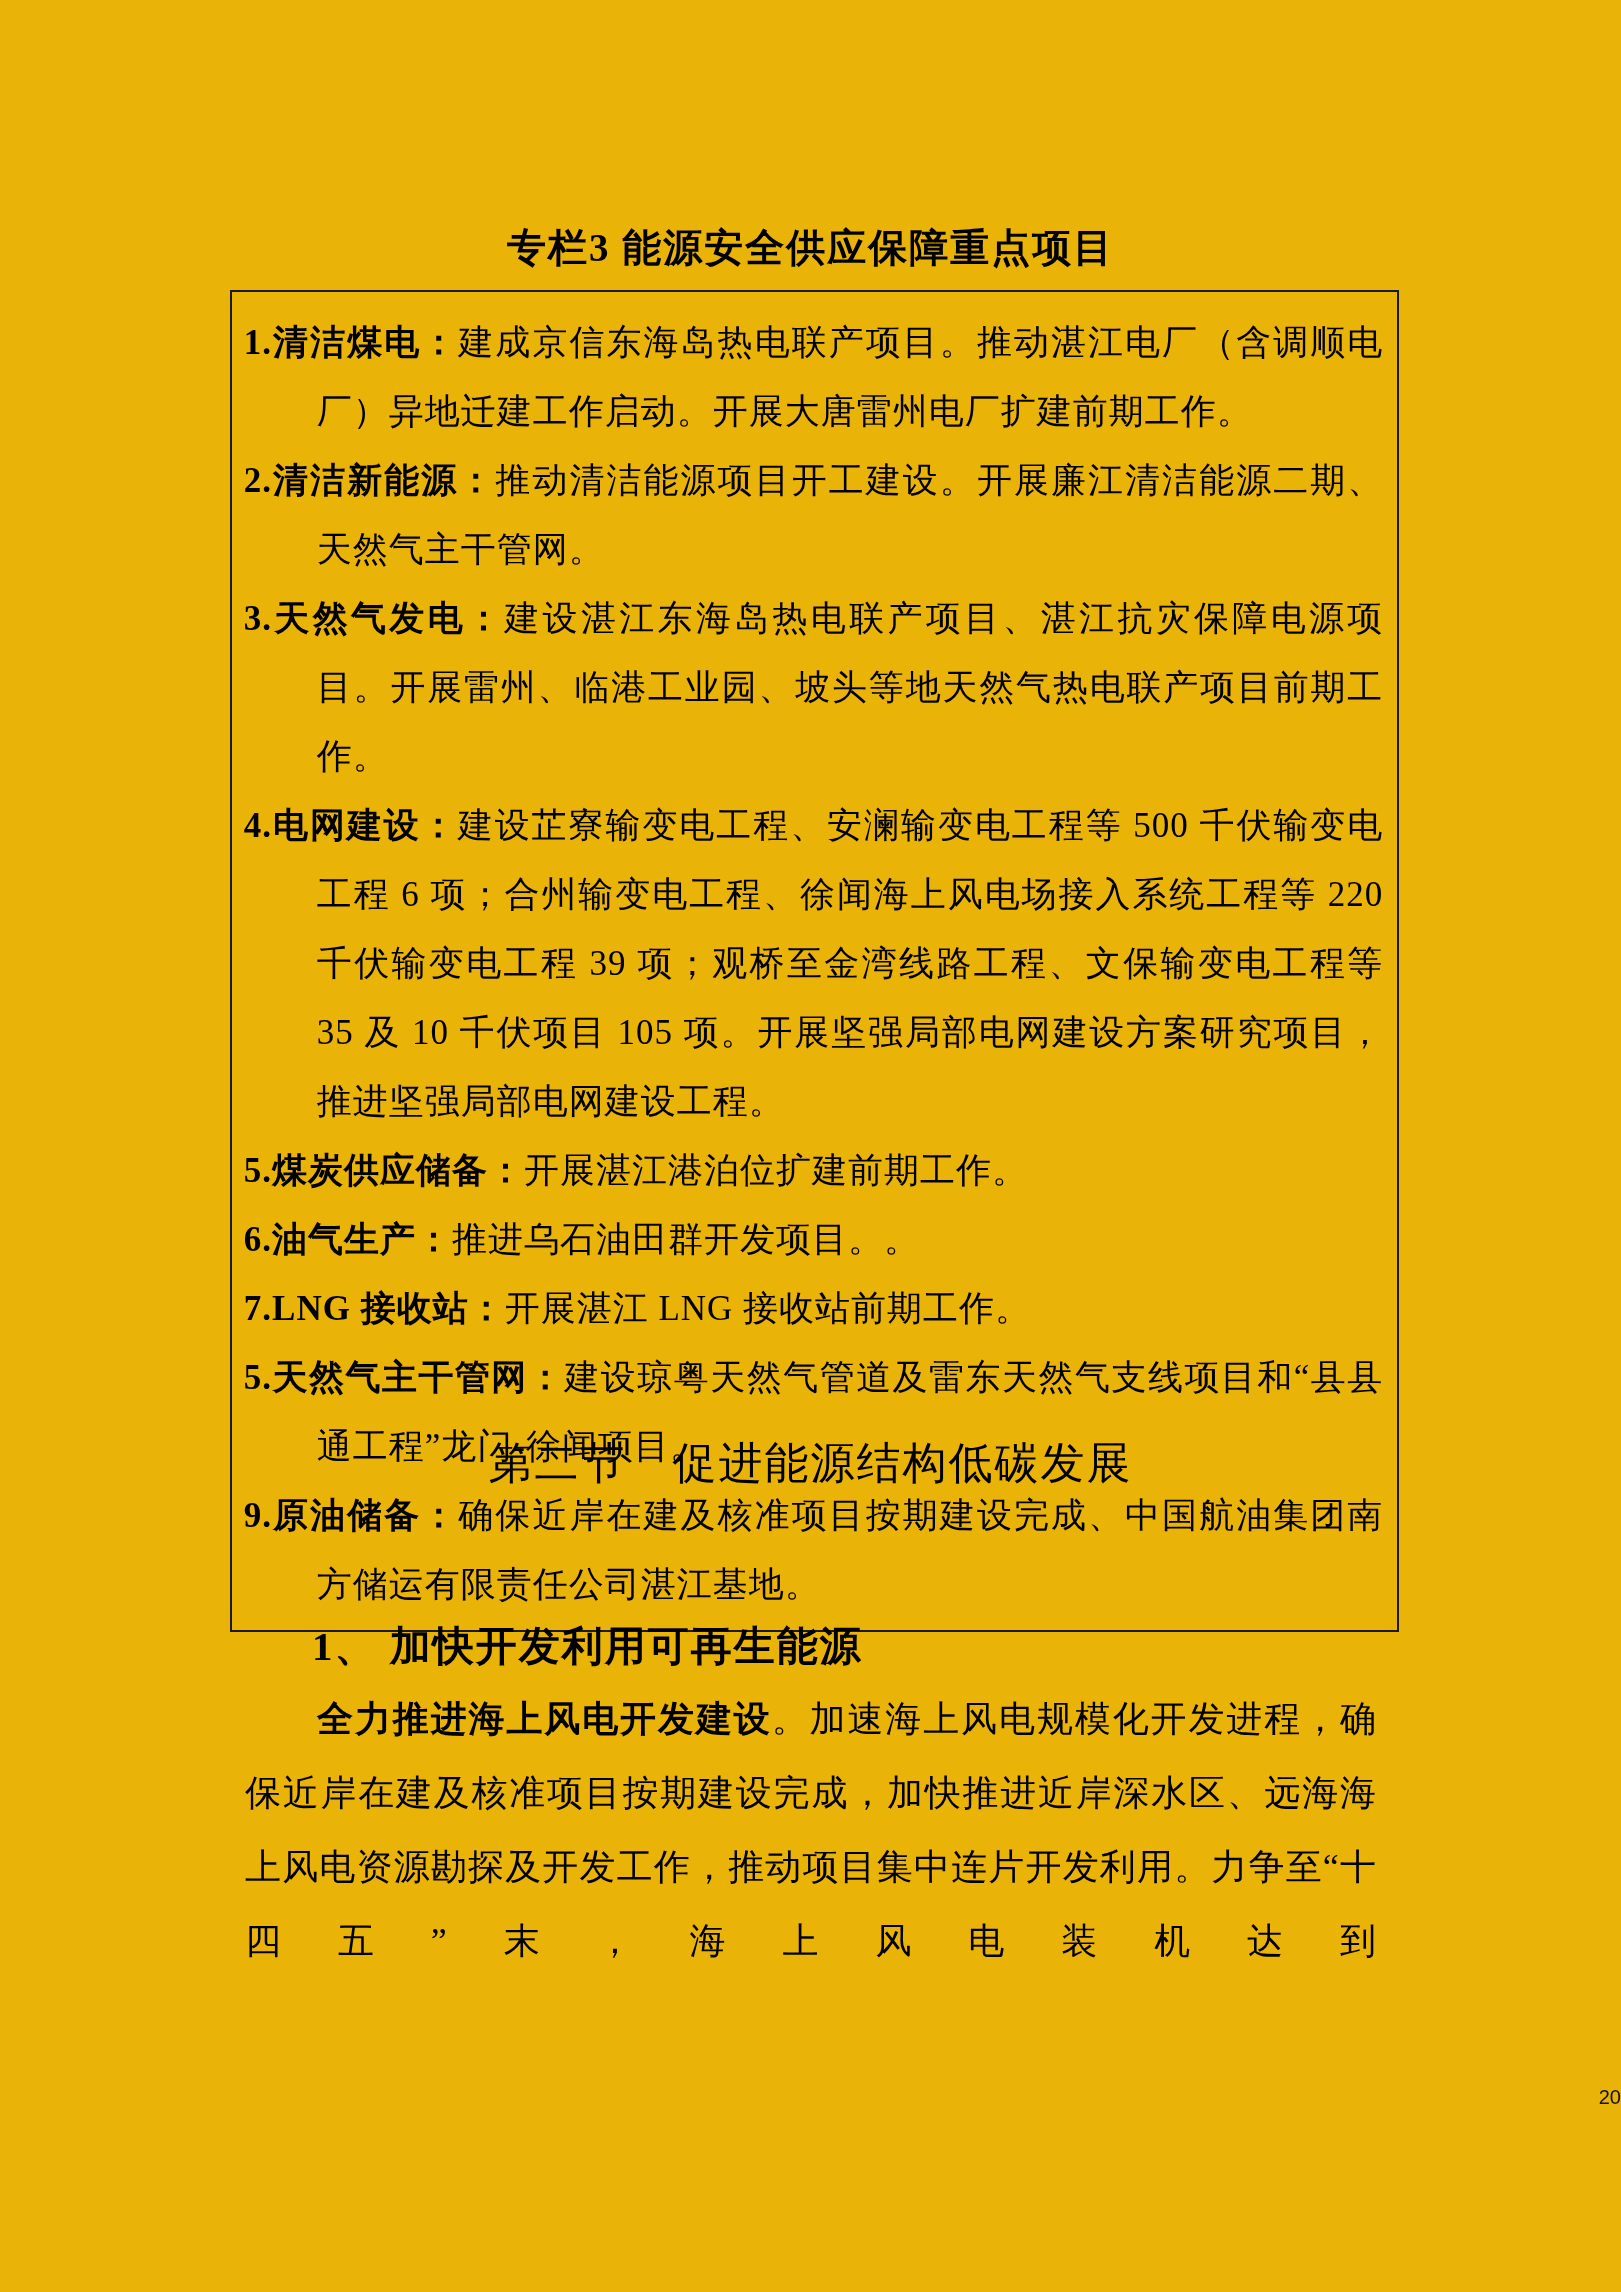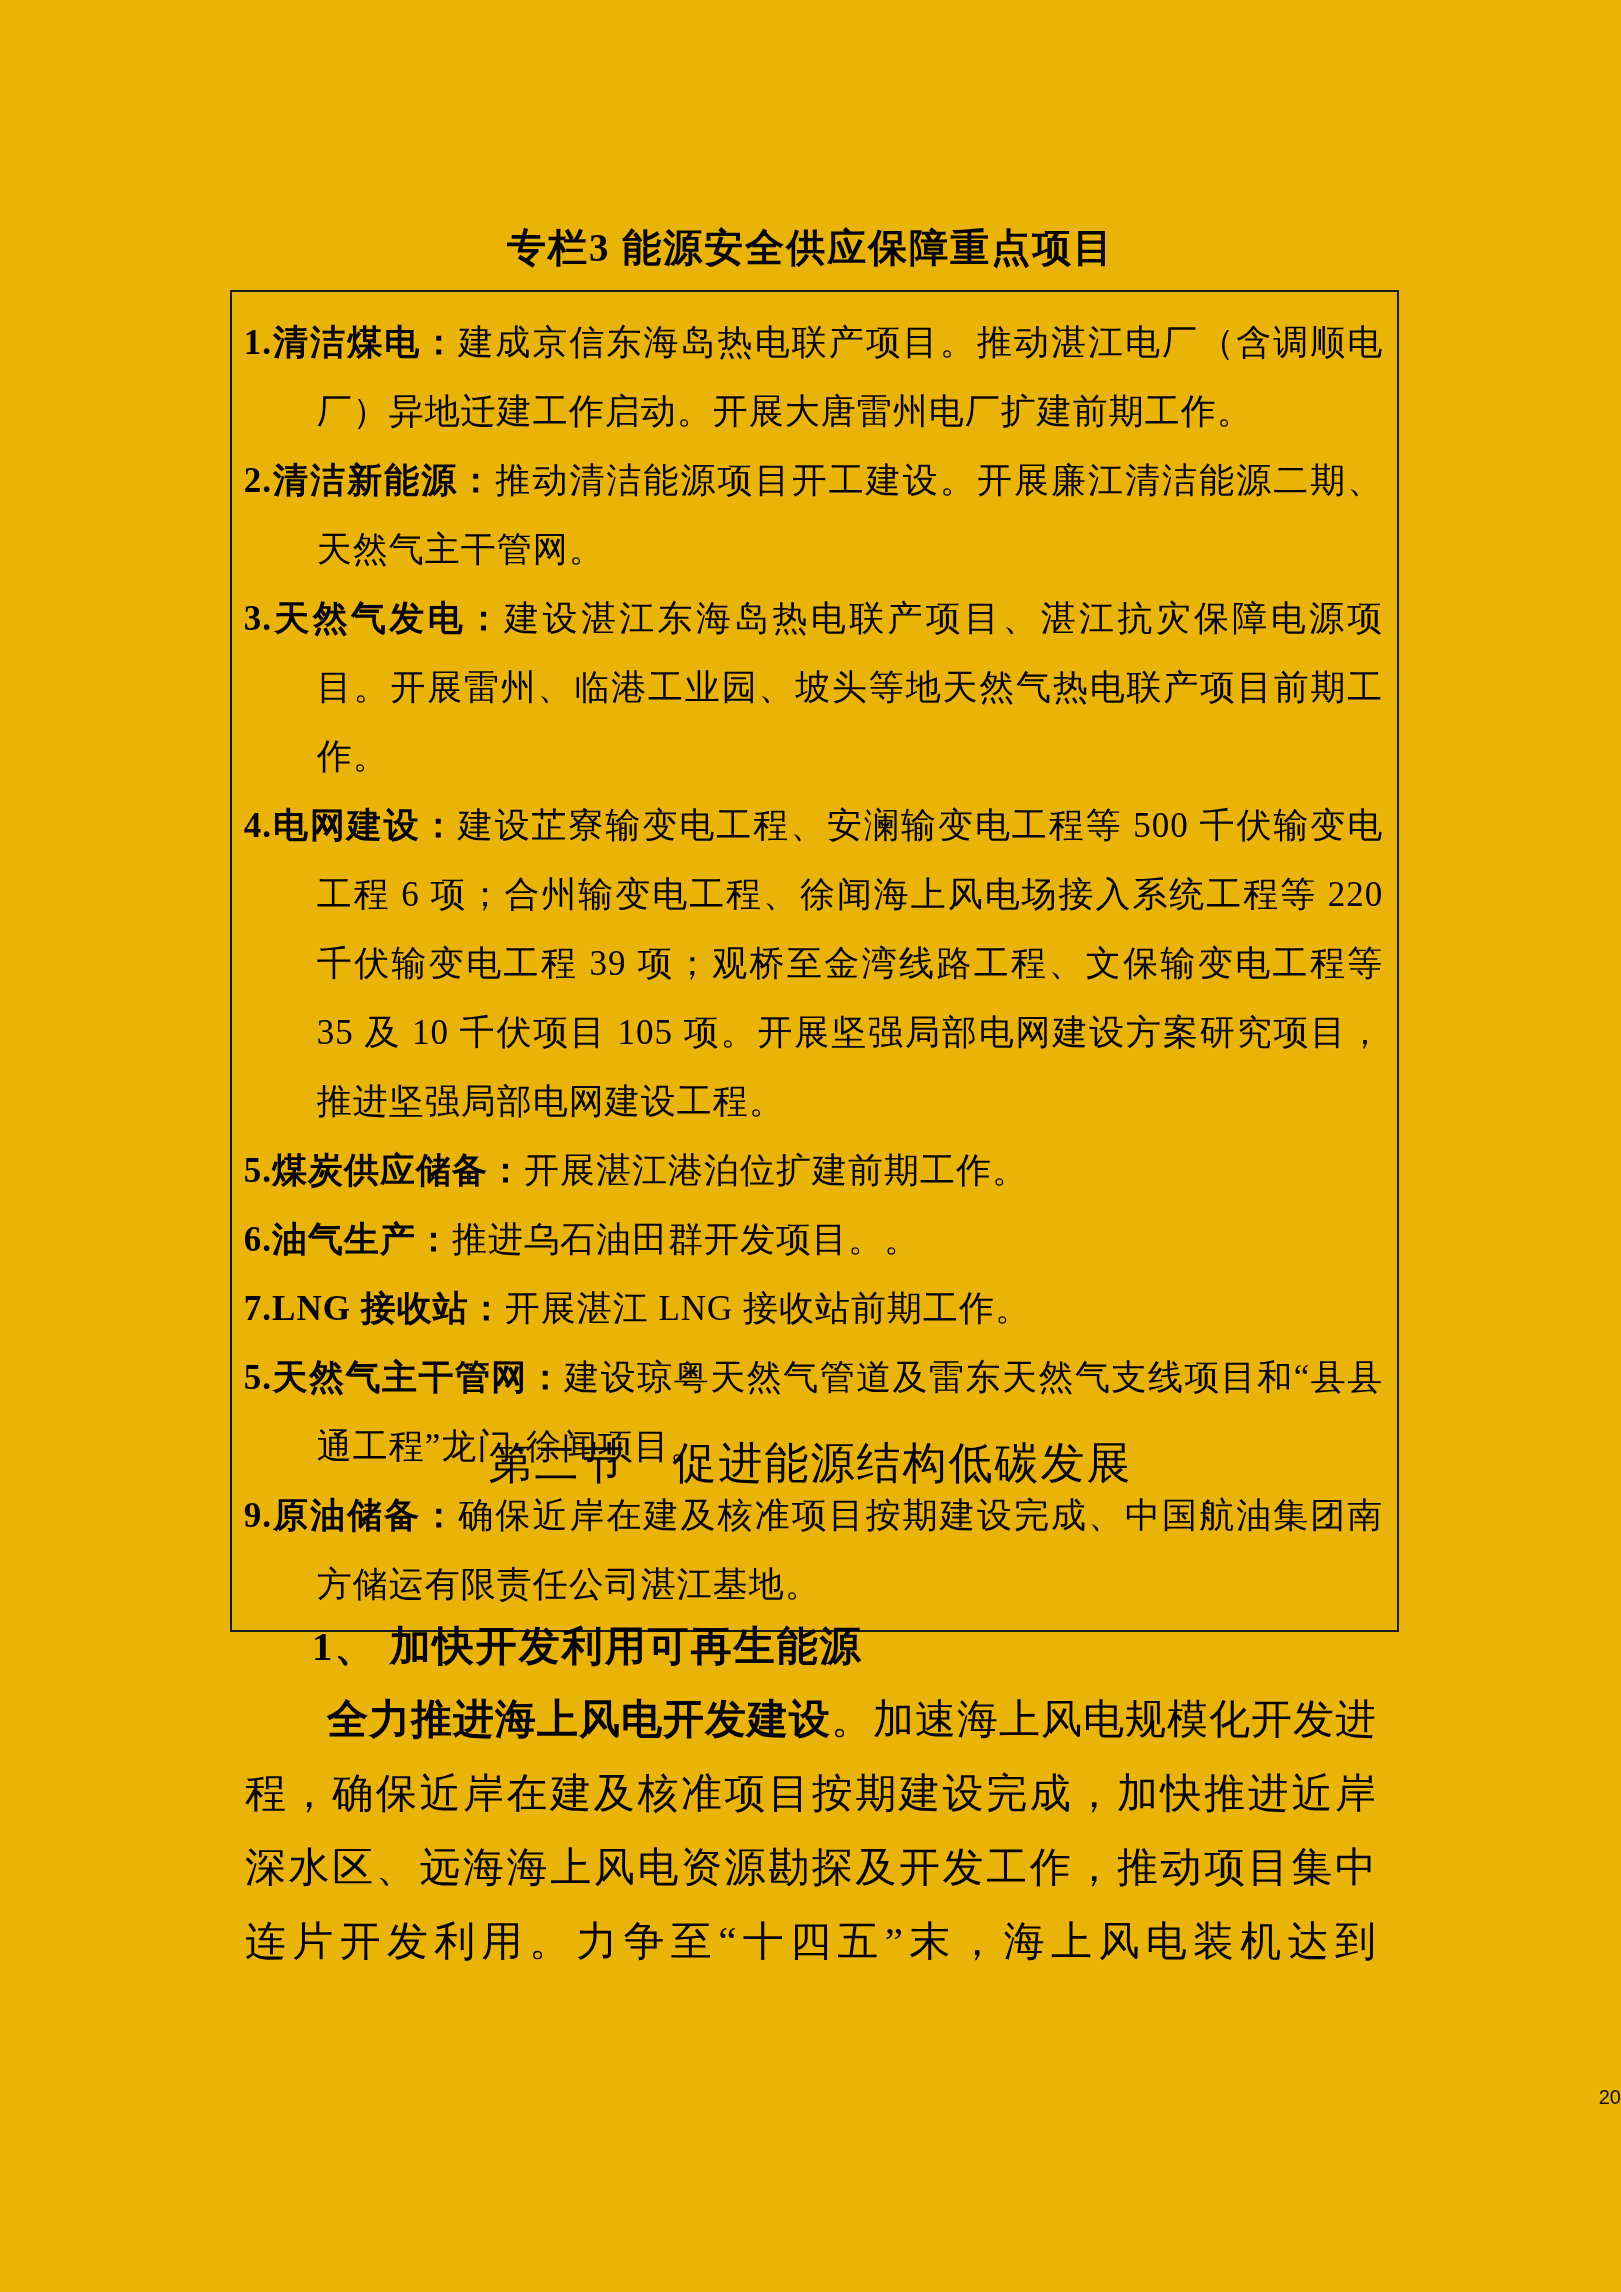--- a/index.html
+++ b/index.html
@@ -80,21 +80,21 @@
     margin-top: 12px;
   }
 
   
   .body-paragraph {
     position: absolute;
     top: 1682px;
     left: 245px;
     width: 1132px;
     margin: 0;
-    font-size: 41px;
+    font-size: 36px;
     line-height: 74px;
     text-indent: 2em;
     text-align: justify;
     text-align-last: justify;
     letter-spacing: 1px;
   }
   .paragraph-lead {
     font-weight: bold;
   }
 

